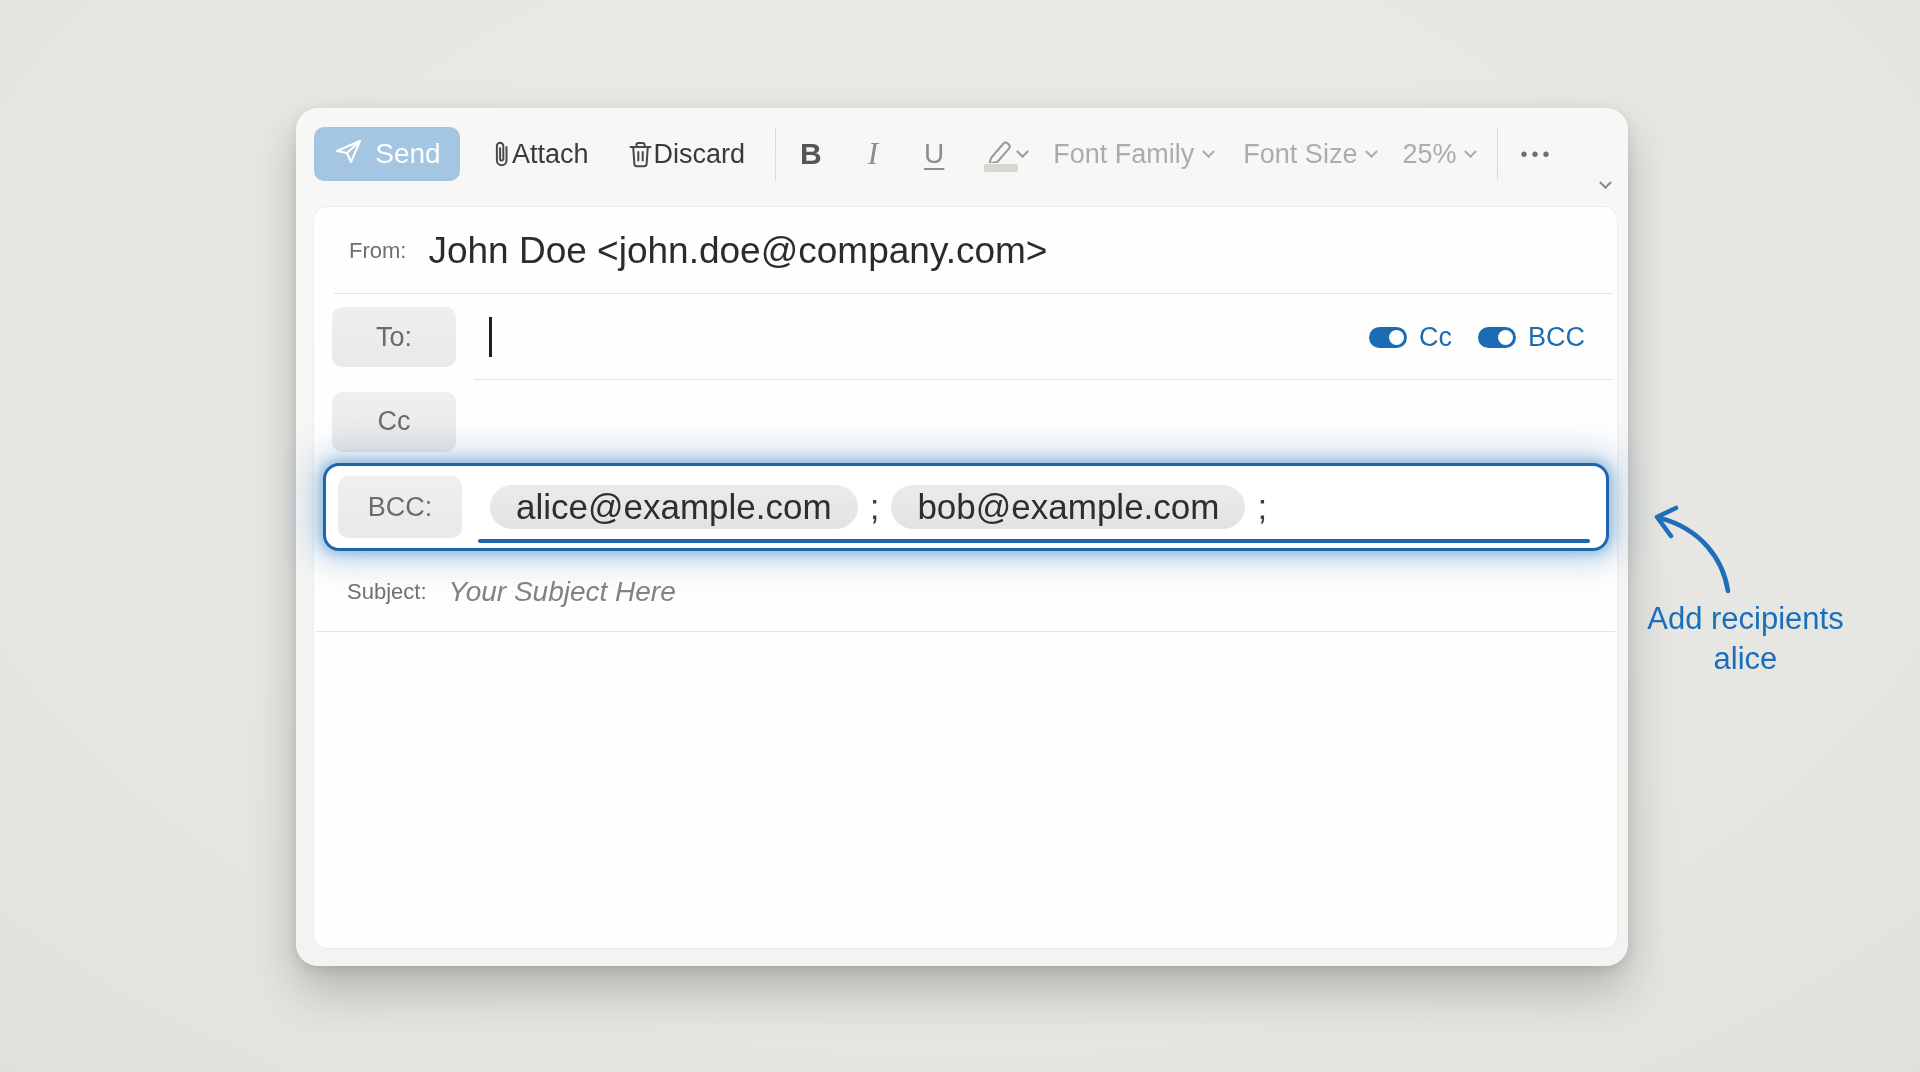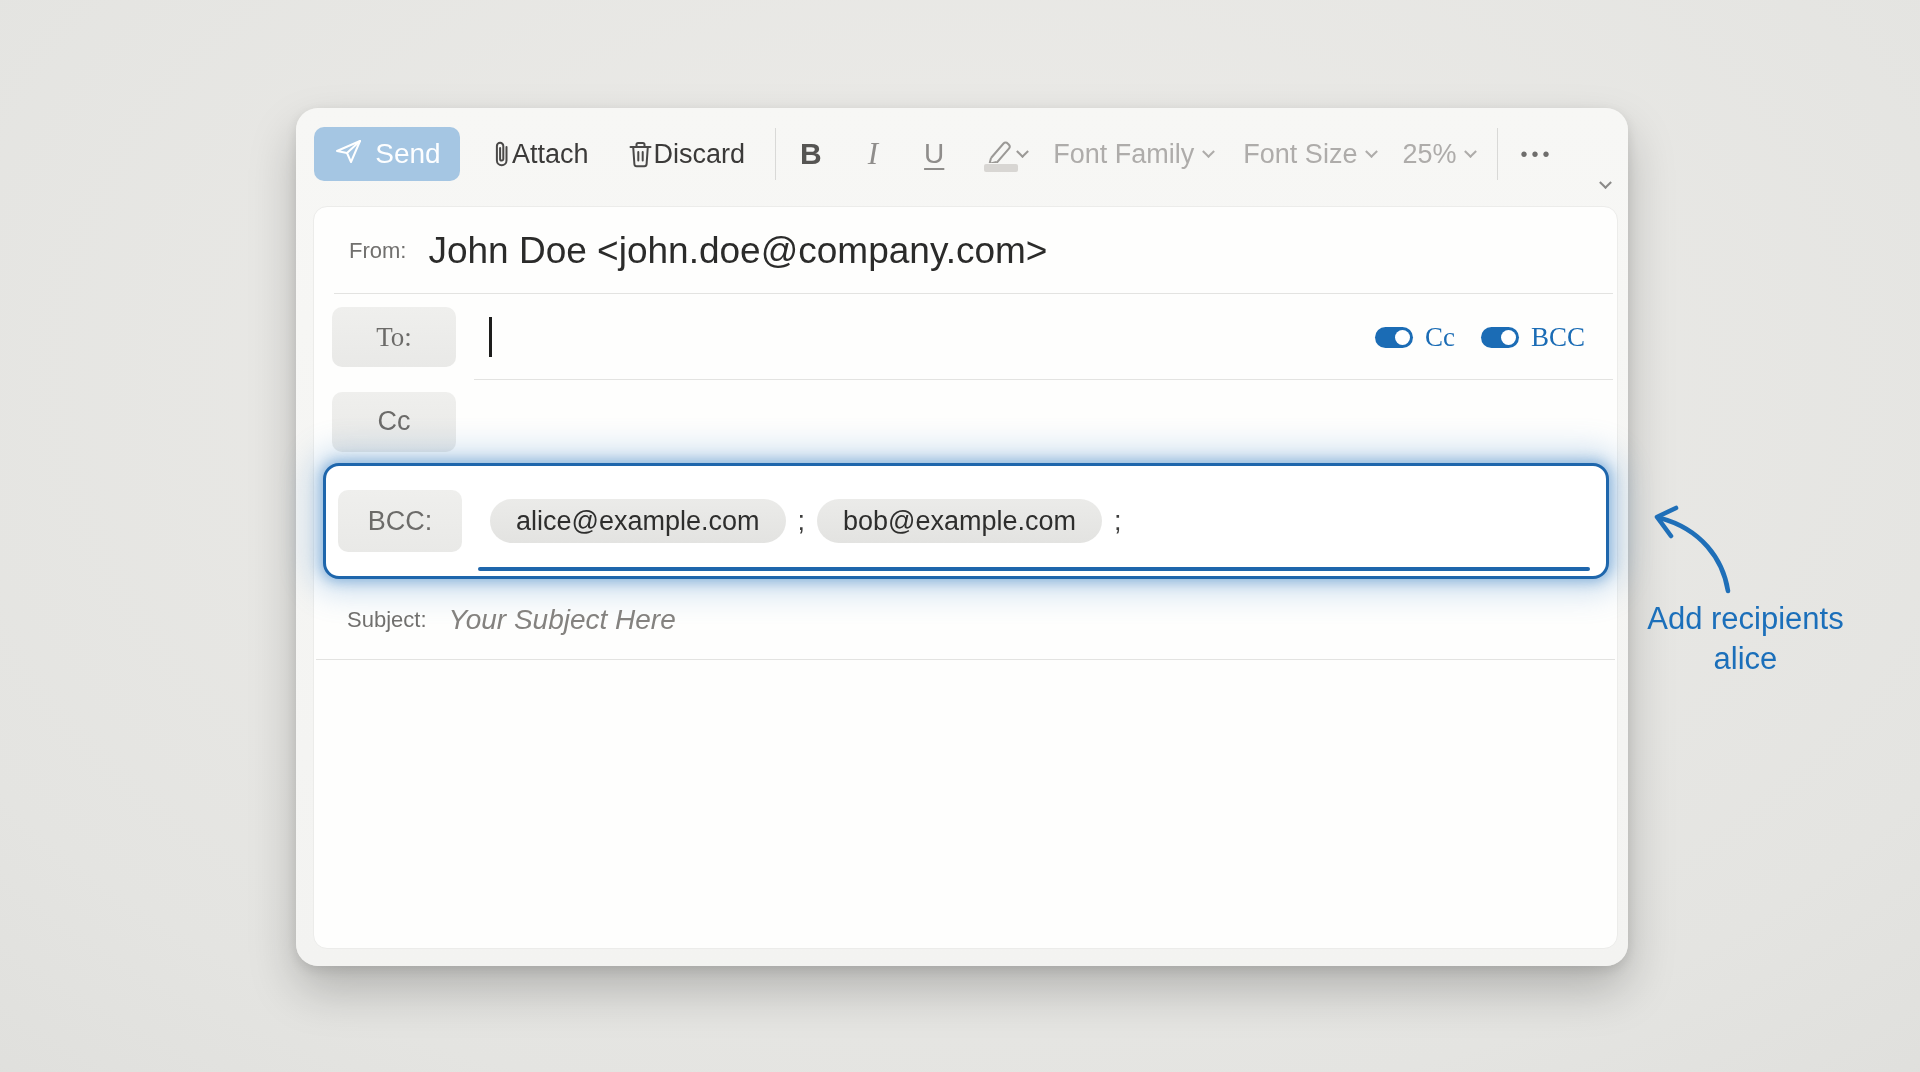--- a/index.html
+++ b/index.html
@@ -57,45 +57,45 @@
     background: #fefefd; border-radius: 14px; border: 1px solid #ececea;
   }
   .row { position: relative; display: flex; align-items: center; }
   .divider::after {
     content: ""; position: absolute; bottom: 0; height: 1px; background: #e3e3e1;
     left: 20px; right: 4px;
   }
   .row-from { height: 87px; padding-left: 35px; gap: 22px; }
   .flabel { color: #71706e; font-size: 22px; }
   .fvalue { color: #2b2b2a; font-size: 37px; }
-  .row-to { height: 86px; padding: 0 32px 0 18px; font-family: Liberation Serif, serif; }
+  .row-to { height: 86px; padding: 0 32px 0 18px; }
   .row-to.divider::after { left: 160px; }
   .chip {
     display: flex; align-items: center; justify-content: center;
     width: 124px; height: 60px; border-radius: 10px;
     background: linear-gradient(#efefed, #e9e9e7);
     color: #6c6b69; font-size: 27px; cursor: pointer;
   }
   .caret { width: 3px; height: 40px; background: #1d1d1c; margin-left: 33px; }
   .toggles { margin-left: auto; display: flex; align-items: center; gap: 12px; }
   .toggle { position: relative; width: 38px; height: 21px; border-radius: 11px; background: #1b6cb5; cursor: pointer; display: inline-block; }
   .toggle .knob { position: absolute; right: 3px; top: 3px; width: 15px; height: 15px; border-radius: 50%; background: #ffffff; }
   .tlabel { color: #1b6cb5; font-size: 27px; }
   .tlabel.gap { margin-right: 14px; }
   .row-cc { height: 83px; padding-left: 18px; }
 
   
   .bcc-box {
-    position: relative; height: 116px; margin: 0 8px 0 9px;
+    position: relative; height: 88px; margin: 0 8px 0 9px;
     border: 3.5px solid #1e66ac; border-radius: 16px; background: #ffffff;
     display: flex; align-items: center; padding-left: 12px;
     box-shadow: 0 0 12px 3px rgba(62,130,198,.45), 0 0 30px 14px rgba(92,152,210,.30);
   }
   .bcc-box .chip { height: 62px; }
-  .recipients { display: flex; align-items: center; margin-left: 28px; gap: 12px; font-size: 27px; }
+  .recipients { display: flex; align-items: center; margin-left: 28px; gap: 12px; font-size: 35px; }
   .pill {
     display: flex; align-items: center; height: 44px; padding: 0 26px;
     border-radius: 22px; background: linear-gradient(#ebebe9, #e3e3e1);
     color: #2e2e2d; white-space: nowrap; cursor: pointer;
   }
   .sep { color: #3d3d3c; }
   .blue-underline {
     position: absolute; left: 152px; right: 16px; bottom: 5px; height: 4px;
     background: #1e66ac; border-radius: 2px;
   }

